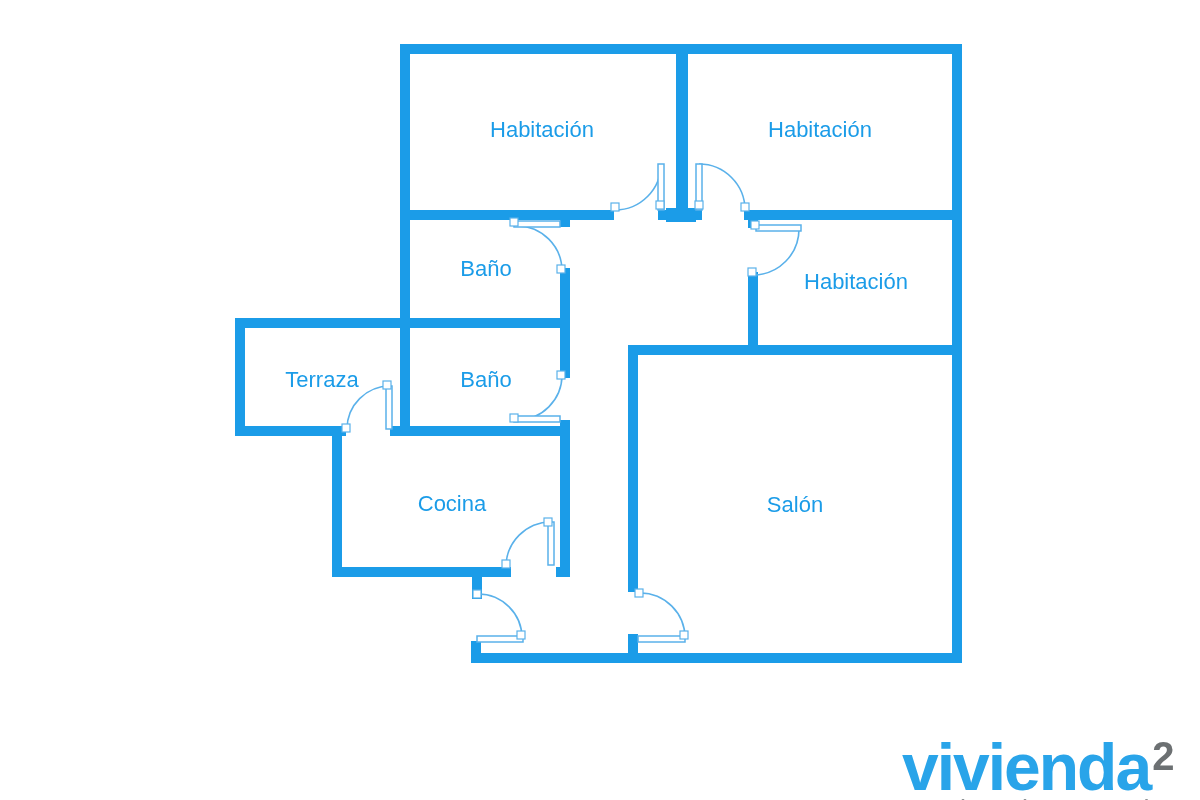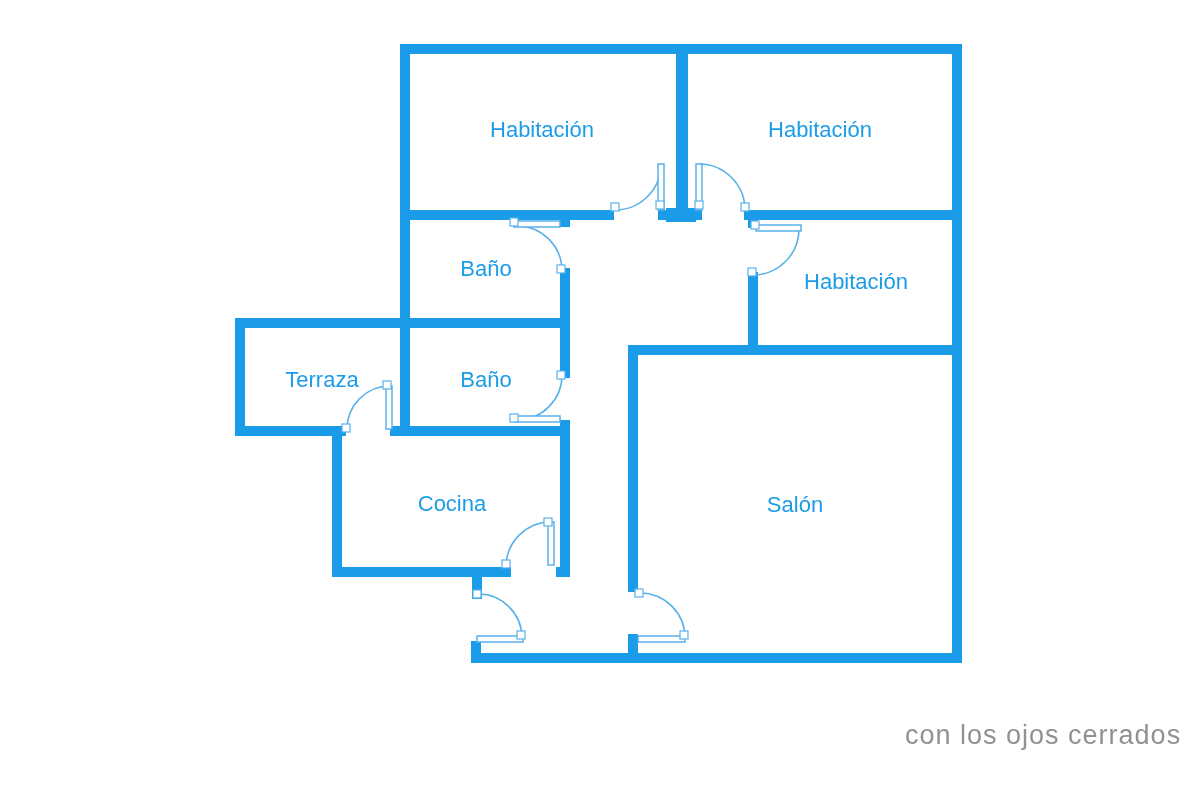--- a/index.html
+++ b/index.html
@@ -140,14 +140,17 @@
     <text class="room-label" x="486" y="276">Baño</text>
     <text class="room-label" x="856" y="289">Habitación</text>
     <text class="room-label" x="322" y="387">Terraza</text>
     <text class="room-label" x="486" y="387">Baño</text>
     <text class="room-label" x="452" y="511">Cocina</text>
     <text class="room-label" x="795" y="512">Salón</text>
   </svg>
 </div>
 
 <div class="logo">
+  <div class="brand">
+    <span>vivienda</span><span class="brand-sup">2</span>
+  </div>
   <div class="tagline">con los ojos cerrados</div>
 </div>
 
 </body></html>

